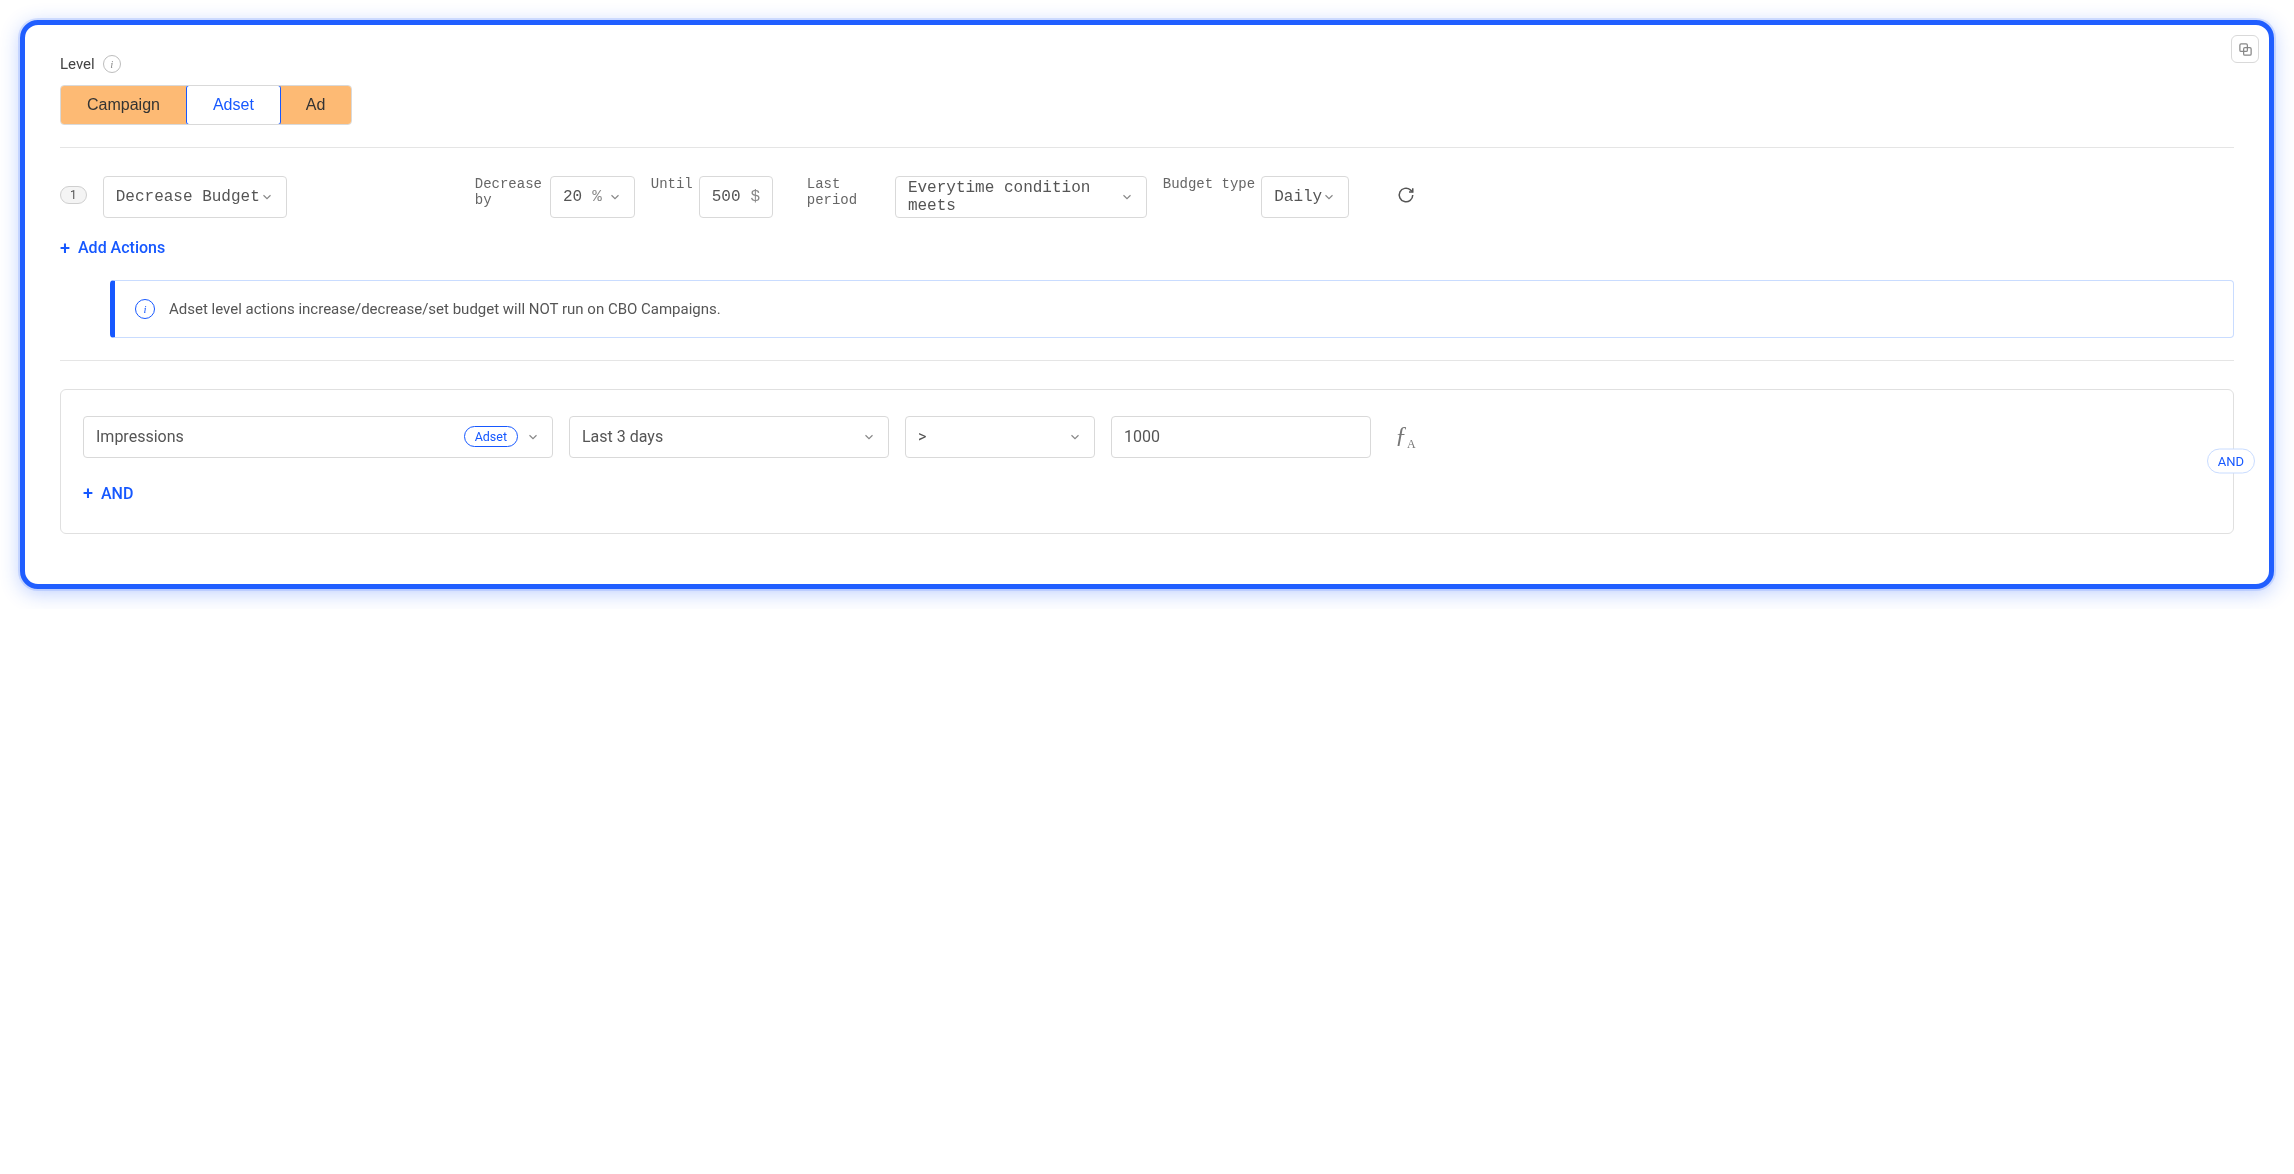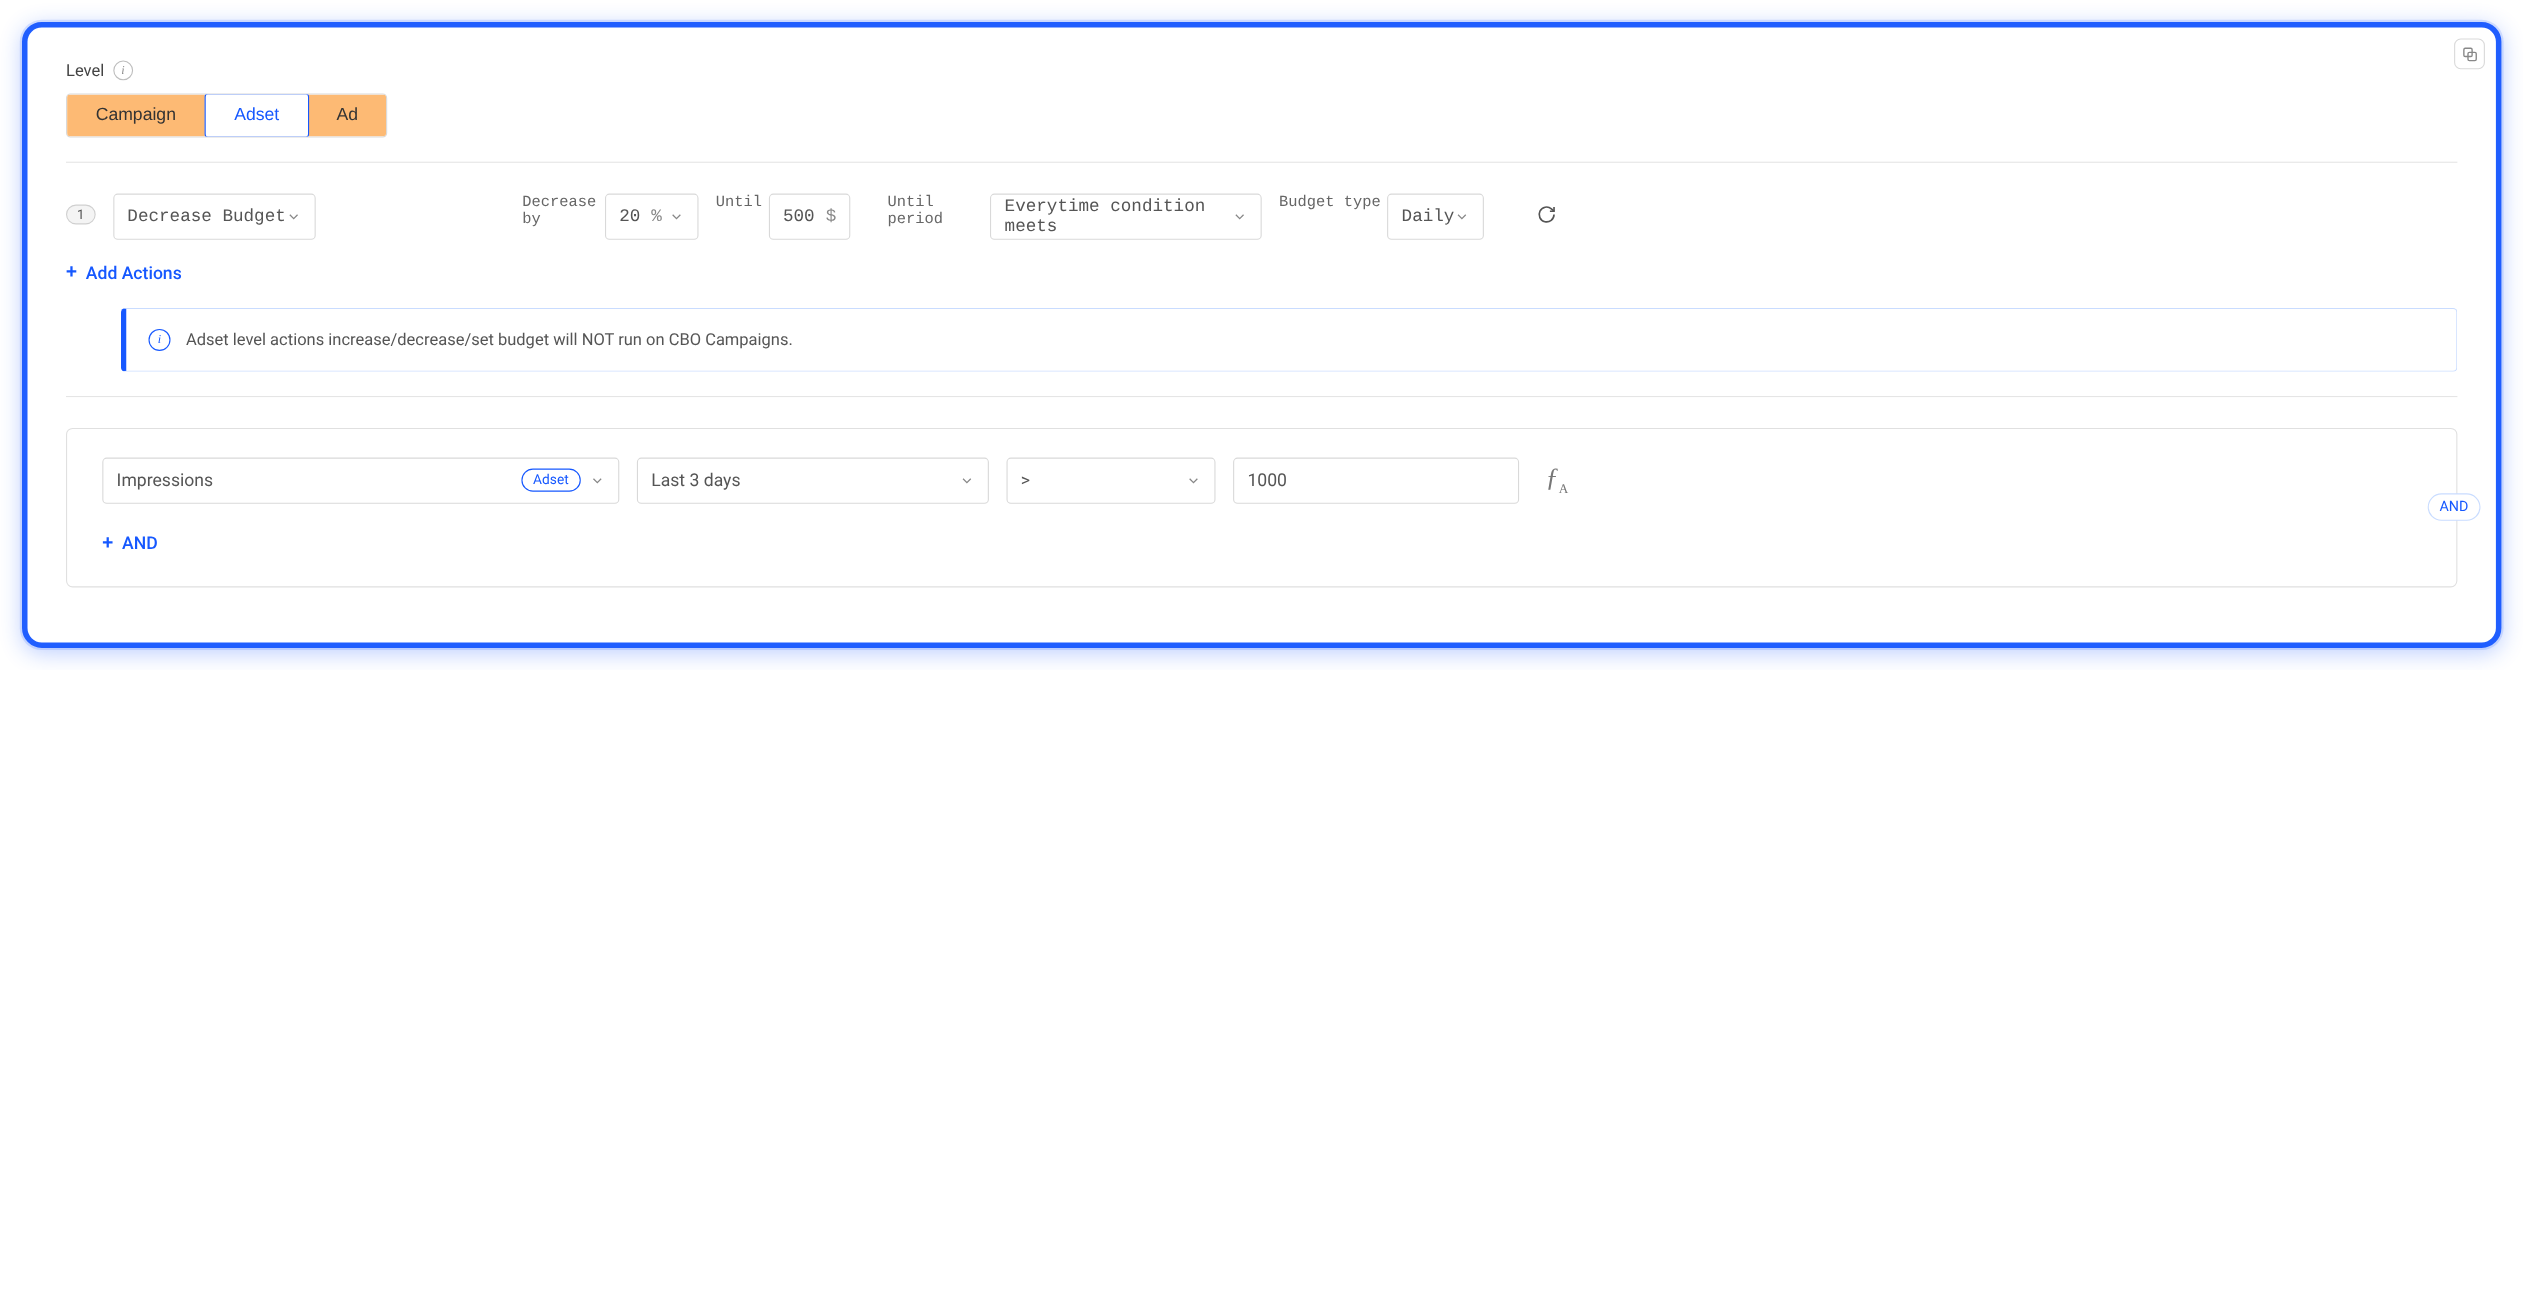--- a/index.html
+++ b/index.html
@@ -73,21 +73,21 @@
   .plus { font-size:18px; line-height:1; }
   .info-banner {
     margin-top:22px; margin-left:50px;
     border:1px solid #c9dcff; border-left:5px solid #1658ff; border-radius:4px;
     background:#fff; padding:18px 20px; display:flex; align-items:center; gap:14px;
     color:#555; font-size:15px;
   }
   .info-banner .info-circle { border-color:#1658ff; color:#1658ff; width:20px; height:20px; flex-shrink:0;}
   .cond-header { display:flex; align-items:center; justify-content:space-between; margin-bottom:28px;}
   .cond-box {
-    border:1px solid #e0e0e0; border-radius:6px; padding:26px 26px 30px 32px;
+    border:1px solid #e0e0e0; border-radius:6px; padding:26px 26px 30px 22px;
     position:relative;
   }
   .cond-row { display:flex; gap:16px; align-items:center;}
   .cond-row .fx {
     font-family: Georgia, 'Times New Roman', serif; font-style: italic;
     font-size: 24px; color: #777; padding: 0 8px;
   }
   .fx sub { font-size:12px; font-style:normal;}
   .and-tag {
     position:absolute; right:-22px; top:50%; transform:translateY(-50%);
@@ -157,21 +157,21 @@
 
     <div class="field" style="width:140px;">
       <span class="field-label">Until</span>
       <div class="input">
         <span>500</span>
         <span class="input-suffix">$</span>
       </div>
     </div>
 
     <div class="field" style="width:340px;">
-      <span class="field-label">Until period</span>
+      <span class="field-label">Last period</span>
       <div class="select">
         <span>Everytime condition meets</span>
         <span class="chev">
           <svg width="14" height="14" viewBox="0 0 24 24" fill="none" stroke="#888" stroke-width="2">
               <polyline points="6 9 12 15 18 9"></polyline>
             </svg>
         </span>
       </div>
     </div>
 

